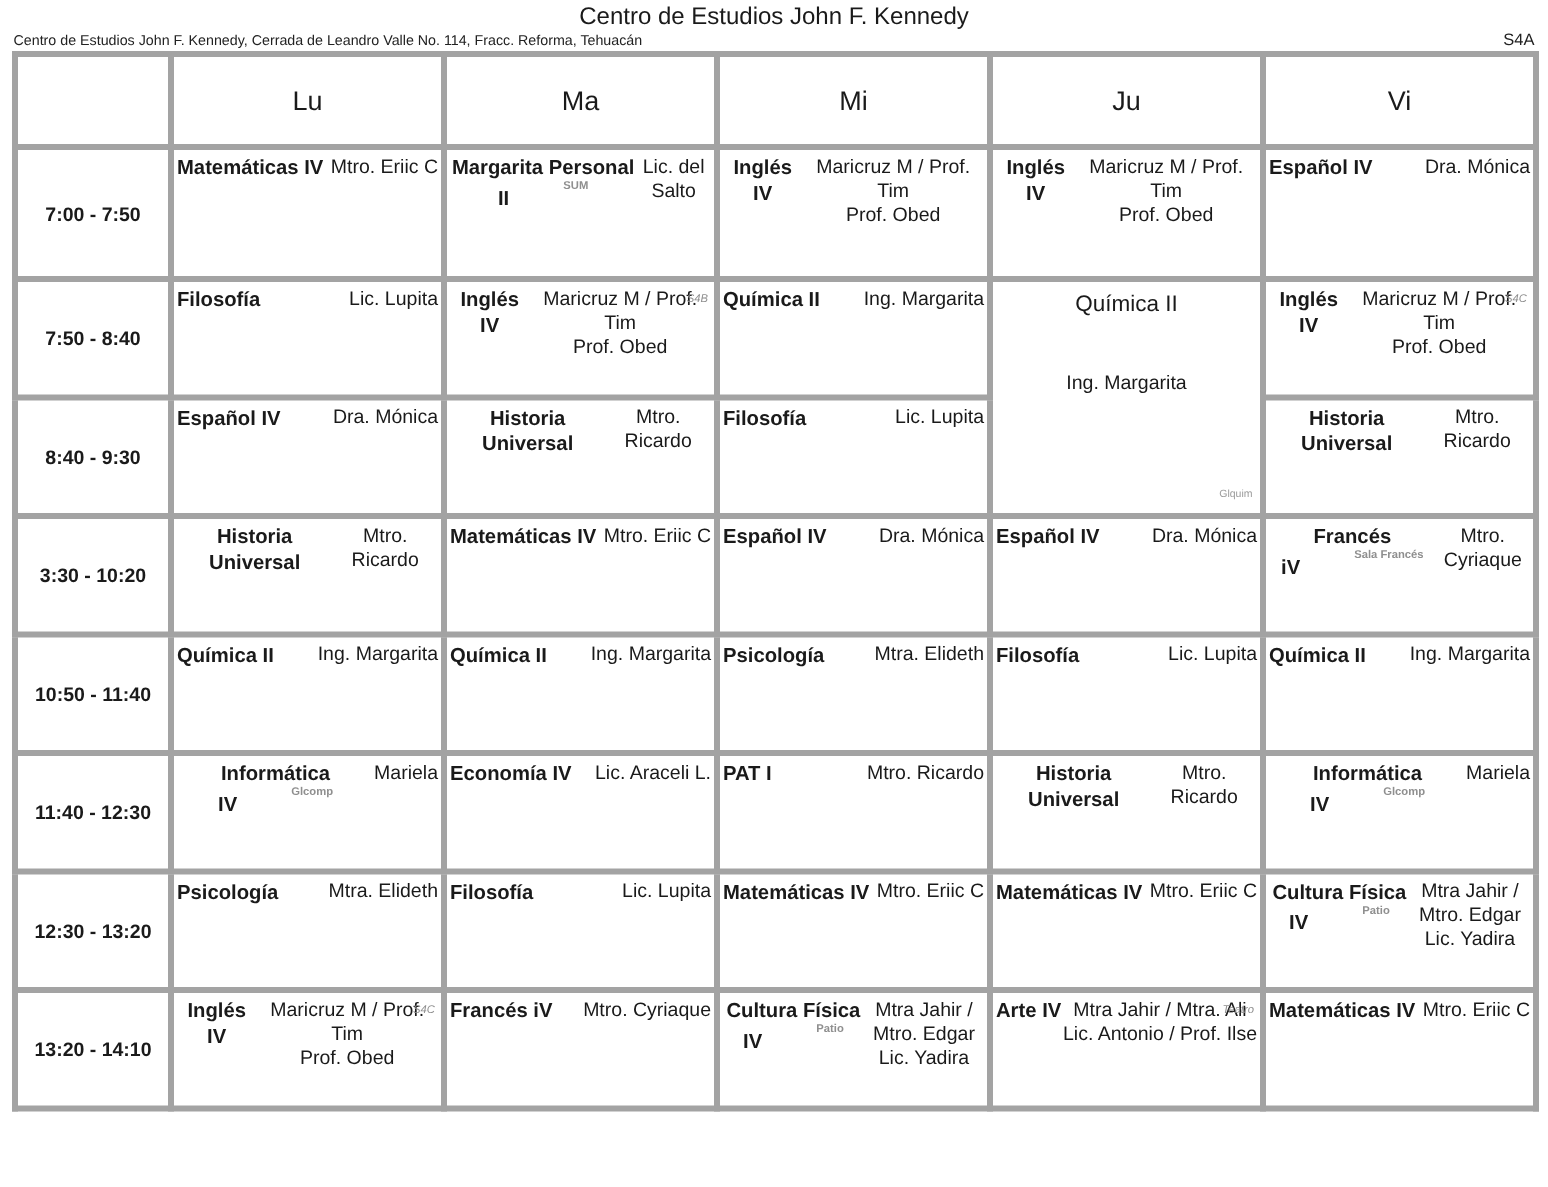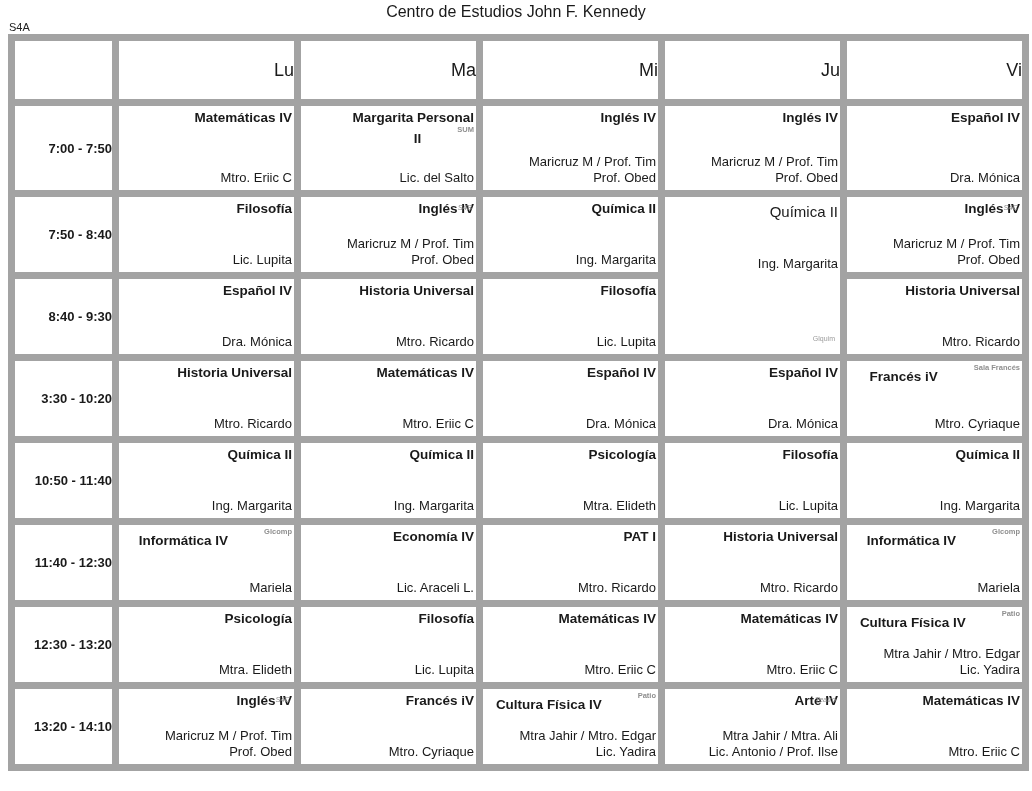--- a/index.html
+++ b/index.html
@@ -19,37 +19,37 @@
     margin:0 9px 1px 9px;
   }
   .address{font-size:9.5px;color:#222;}
   .code{font-size:11px;color:#222;}
   table.schedule{
     border-collapse:collapse;table-layout:fixed;
     margin-left:8px;width:1015px;
     border:2px solid #2e2e2e;
   }
   .schedule th,.schedule td{
-    border:7px solid #a3a3a3;padding:0;text-align:right;vertical-align:top;
+    border:4px solid #a3a3a3;padding:0;text-align:center;vertical-align:top;
   }
   .schedule thead th{
     height:58px;font-weight:normal;font-size:18px;vertical-align:middle;
   }
   .schedule thead th{border-bottom-width:2px;}
   .schedule col.timecol{width:104px;}
   .schedule col.daycol{width:182px;}
   tr.r-first td{height:84px;}
   tr.r-std td{height:75px;}
   tr.sect td{border-top-width:2px;}
   td.time{
     vertical-align:middle;font-weight:bold;font-size:13px;white-space:nowrap;
   }
   .cell{
     position:relative;height:100%;box-sizing:border-box;
-    display:flex;flex-direction:column;justify-content:space-between;
+    display:flex;flex-direction:row;justify-content:space-between;
     padding:3px 2px 4px 2px;
   }
   .cell-merged{
     position:relative;height:148px;box-sizing:border-box;
     padding:6px 2px 4px 2px;
   }
   .subj{font-weight:bold;font-size:13.5px;line-height:17px;}
   .subj.plain{font-weight:normal;font-size:15px;}
   .teachers{font-size:13px;line-height:16px;}
   .cell-merged .teachers{margin-top:36px;}
@@ -64,20 +64,21 @@
   .room-br{
     position:absolute;bottom:3px;right:5px;font-size:7px;color:#9a9a9a;
   }
 </style>
 </head>
 <body>
 
 <div class="page">
   <div class="school-title">Centro de Estudios John F. Kennedy</div>
   <div class="subheader">
+    <span class="address">Centro de Estudios John F. Kennedy, Cerrada de Leandro Valle No. 114, Fracc. Reforma, Tehuacán</span>
     <span class="code">S4A</span>
   </div>
 
   <table class="schedule">
     <colgroup>
       <col class="timecol">
       <col class="daycol">
         <col class="daycol">
         <col class="daycol">
         <col class="daycol">

